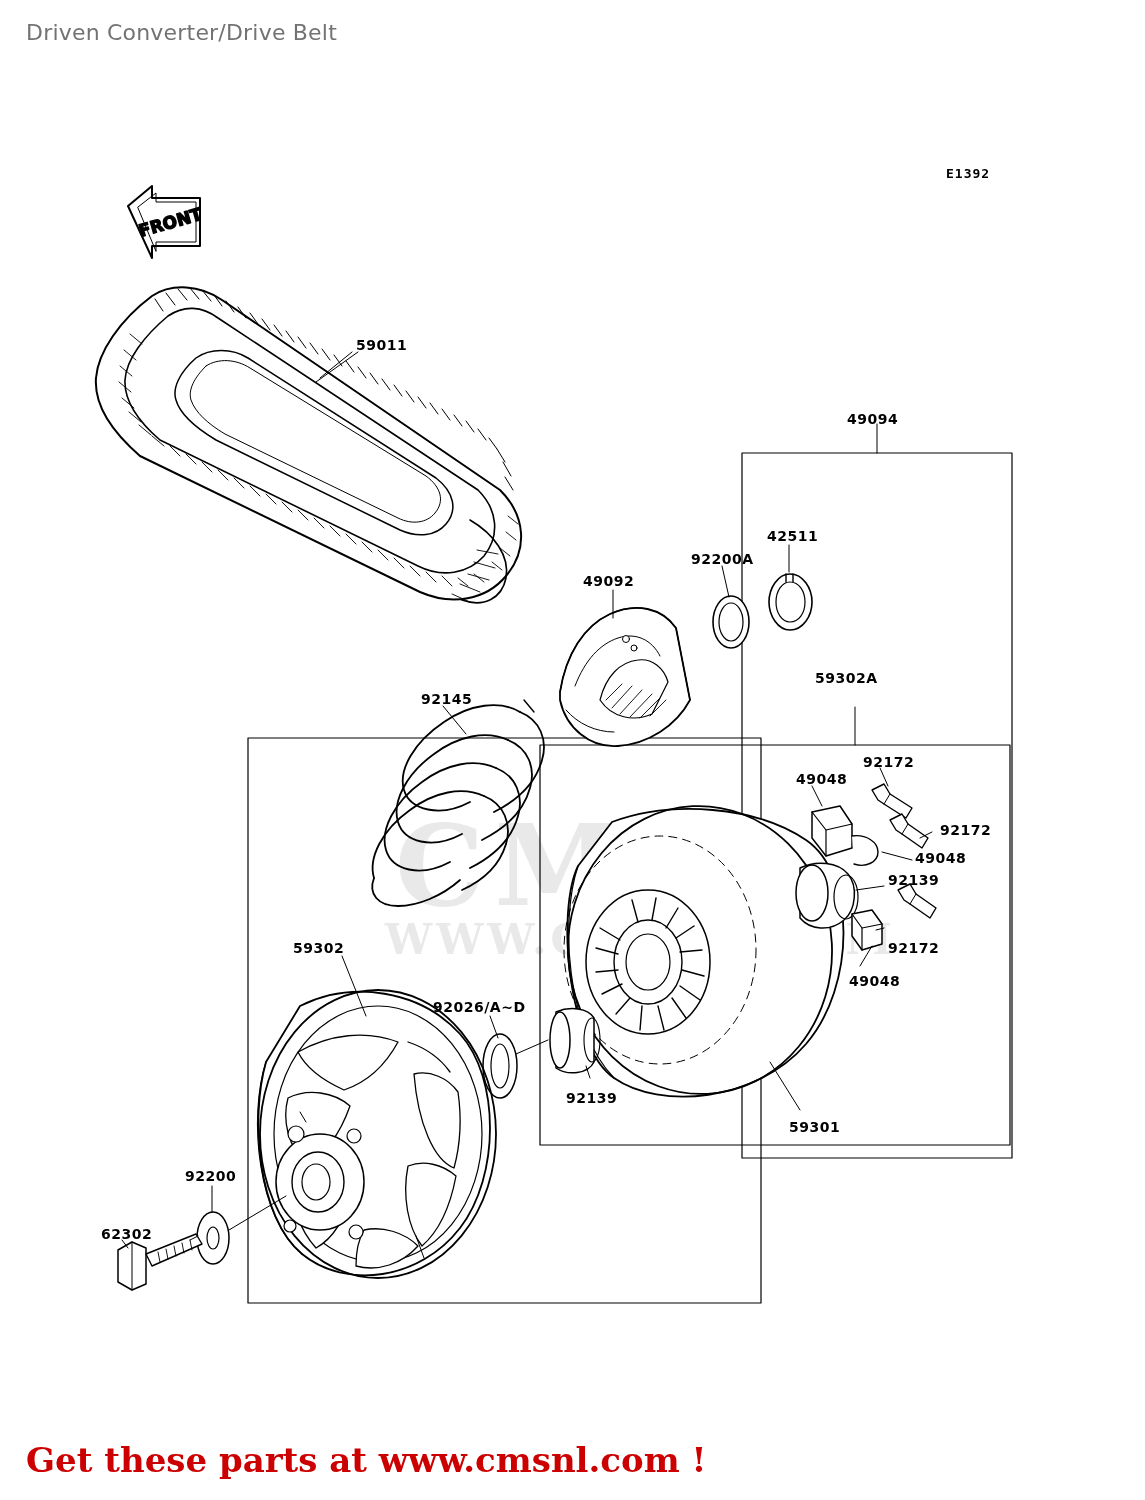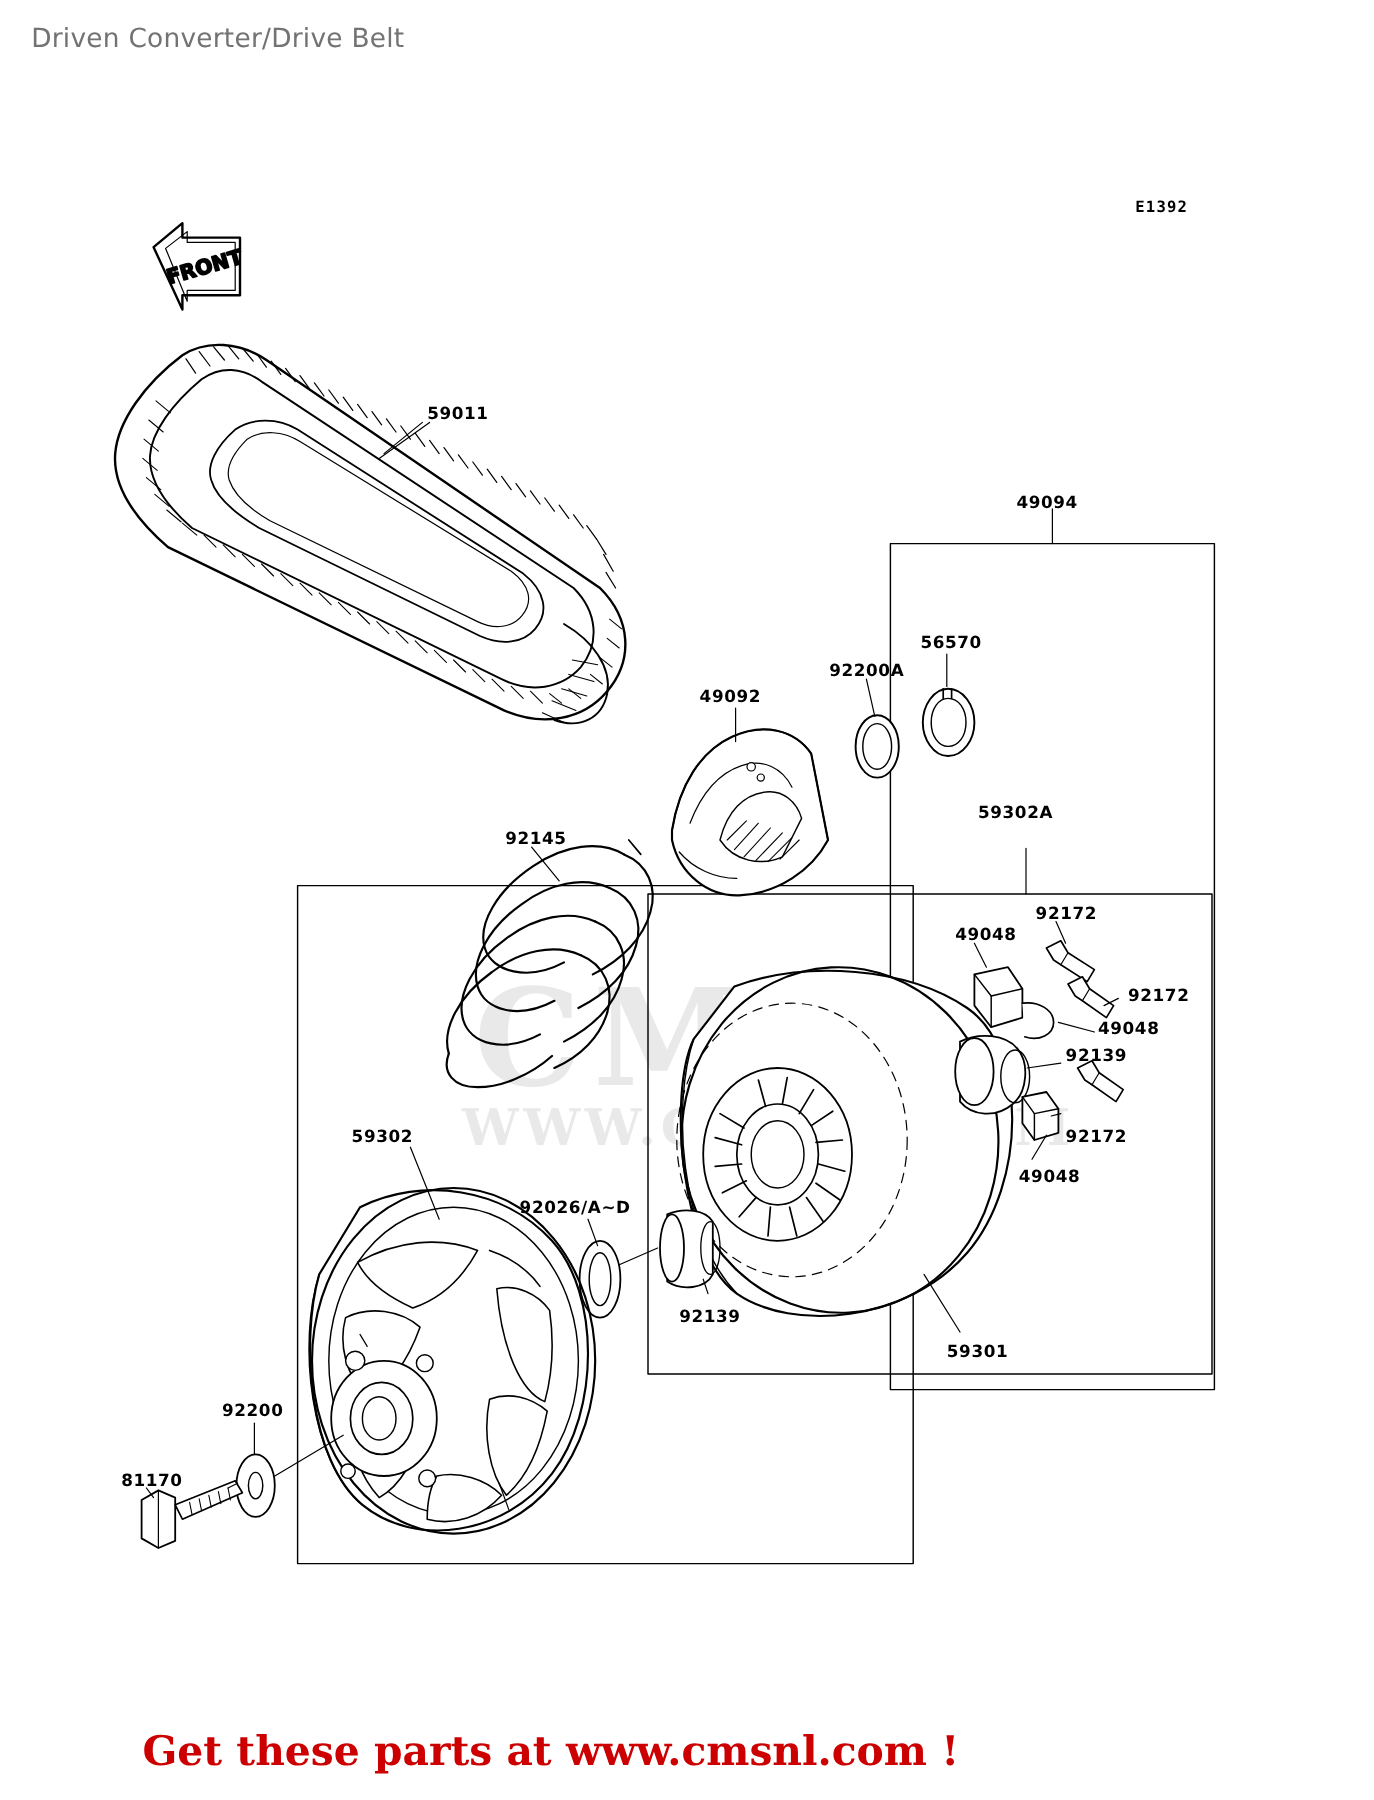--- a/index.html
+++ b/index.html
@@ -31,25 +31,26 @@
     font-size: 13px;
     font-weight: bold;
     font-family: "DejaVu Sans Mono", monospace;
     letter-spacing: 1px;
   }
   #footer-text {
     position: absolute;
     left: 0;
     top: 1440px;
     width: 918px;
-    text-align: center;
+    text-align: left;
     font-family: "DejaVu Serif", serif;
     font-weight: bold;
     font-size: 34px;
     color: #cc0000;
+    padding-left: 26px;
   }
   .callout {
     position: absolute;
     font-size: 14px;
     font-weight: bold;
     font-family: "DejaVu Sans", sans-serif;
     letter-spacing: 0.5px;
     white-space: nowrap;
   }
   #art {
@@ -369,32 +370,32 @@
     </g>
     <line x1="122" y1="1240" x2="128" y2="1248" stroke-width="1"></line>
 
   </g>
 </svg>
 
 <div id="callout-layer">
   <div class="callout" style="left:356px; top:337px;">59011</div>
   <div class="callout" style="left:847px; top:411px;">49094</div>
   <div class="callout" style="left:691px; top:551px;">92200A</div>
-  <div class="callout" style="left:767px; top:528px;">56570</div>
+  <div class="callout" style="left:767px; top:528px;">42511</div>
   <div class="callout" style="left:583px; top:573px;">49092</div>
   <div class="callout" style="left:815px; top:670px;">59302A</div>
   <div class="callout" style="left:421px; top:691px;">92145</div>
   <div class="callout" style="left:863px; top:754px;">92172</div>
   <div class="callout" style="left:796px; top:771px;">49048</div>
   <div class="callout" style="left:940px; top:822px;">92172</div>
   <div class="callout" style="left:915px; top:850px;">49048</div>
   <div class="callout" style="left:888px; top:872px;">92139</div>
   <div class="callout" style="left:888px; top:940px;">92172</div>
   <div class="callout" style="left:849px; top:973px;">49048</div>
   <div class="callout" style="left:293px; top:940px;">59302</div>
   <div class="callout" style="left:433px; top:999px;">92026/A~D</div>
   <div class="callout" style="left:566px; top:1090px;">92139</div>
   <div class="callout" style="left:789px; top:1119px;">59301</div>
   <div class="callout" style="left:185px; top:1168px;">92200</div>
-  <div class="callout" style="left:101px; top:1226px;">81170</div>
+  <div class="callout" style="left:101px; top:1226px;">62302</div>
 </div>
 
 <div id="footer-text">Get these parts at www.cmsnl.com !</div>
 
 </body></html>

